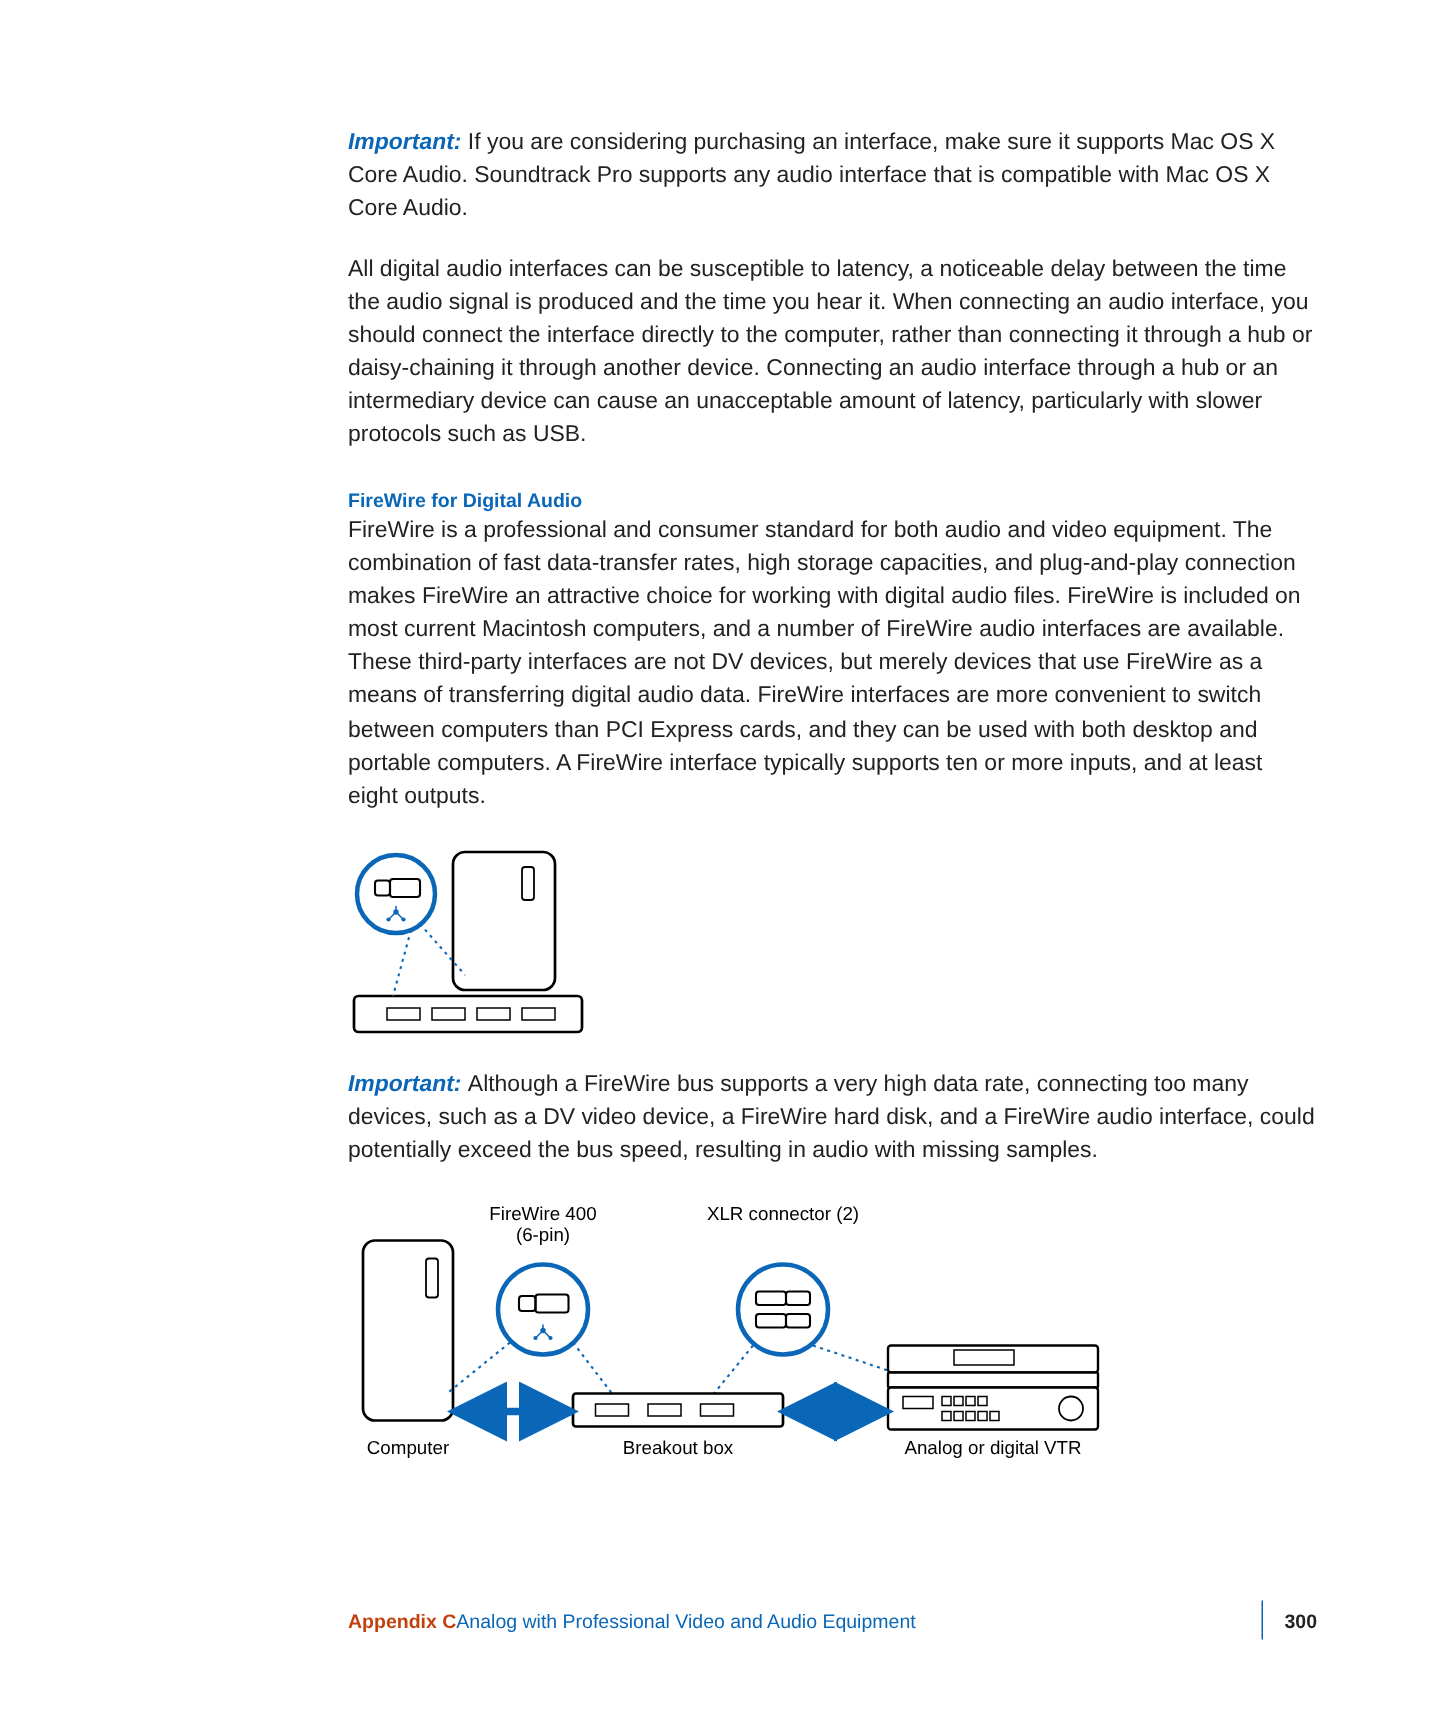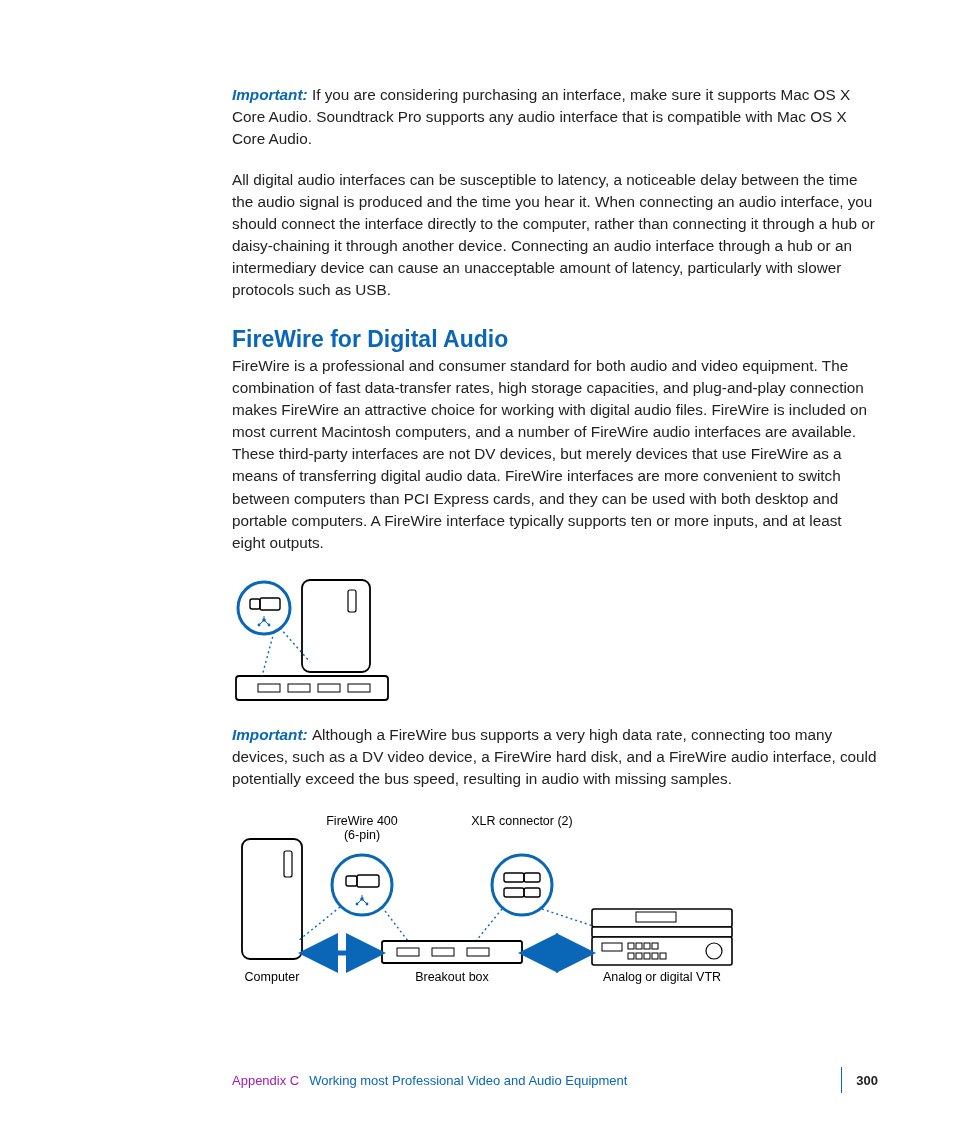--- a/index.html
+++ b/index.html
@@ -22,44 +22,44 @@
     margin: 0 0 18px 0;
     text-align: left;
   }
   .important-label {
     font-style: italic;
     font-weight: 700;
     color: #0a66b7;
   }
   .italic { }
   h2 {
-    font-size: 23px;
+    font-size: 13px;
     font-weight: 600;
     color: #0a66b7;
     margin: 24px 0 2px 0;
   }
   .figure-row {
     margin: 22px 0 18px 0;
   }
   svg { display: block; }
   .footer {
     position: absolute;
     left: 232px;
     right: 76px;
     bottom: 52px;
     border-top: none;
     display: flex;
     align-items: center;
     font-size: 13px;
     padding-top: 6px;
   }
   .footer .appendix {
-    font-weight: 400;
-    color: #a21caf;
-    margin-right: 10px;
+    font-weight: 700;
+    color: #c2410c;
+    margin-right: 0;
   }
   .footer .title {
     color: #0a66b7;
     flex: 1;
   }
   .footer .sep {
     width: 1px;
     height: 26px;
     background: #0a66b7;
     margin: 0 14px;
@@ -201,18 +201,18 @@
       <text x="290" y="12" text-anchor="middle" font-size="12.5"><tspan>XLR connector (2)</tspan></text>
 
       <text x="40" y="168" text-anchor="middle" font-size="12.5"><tspan>Computer</tspan></text>
       <text x="220" y="168" text-anchor="middle" font-size="12.5"><tspan>Breakout box</tspan></text>
       <text x="430" y="168" text-anchor="middle" font-size="12.5"><tspan>Analog or digital VTR</tspan></text>
     </svg>
   </div>
 
   <div class="footer">
     <span class="appendix">Appendix C</span>
-    <span class="title">Working most Professional Video and Audio Equipment</span>
+    <span class="title">Analog with Professional Video and Audio Equipment</span>
     <span class="sep"></span>
     <span class="pageno">300</span>
   </div>
 
 </div>
 
 </body></html>

